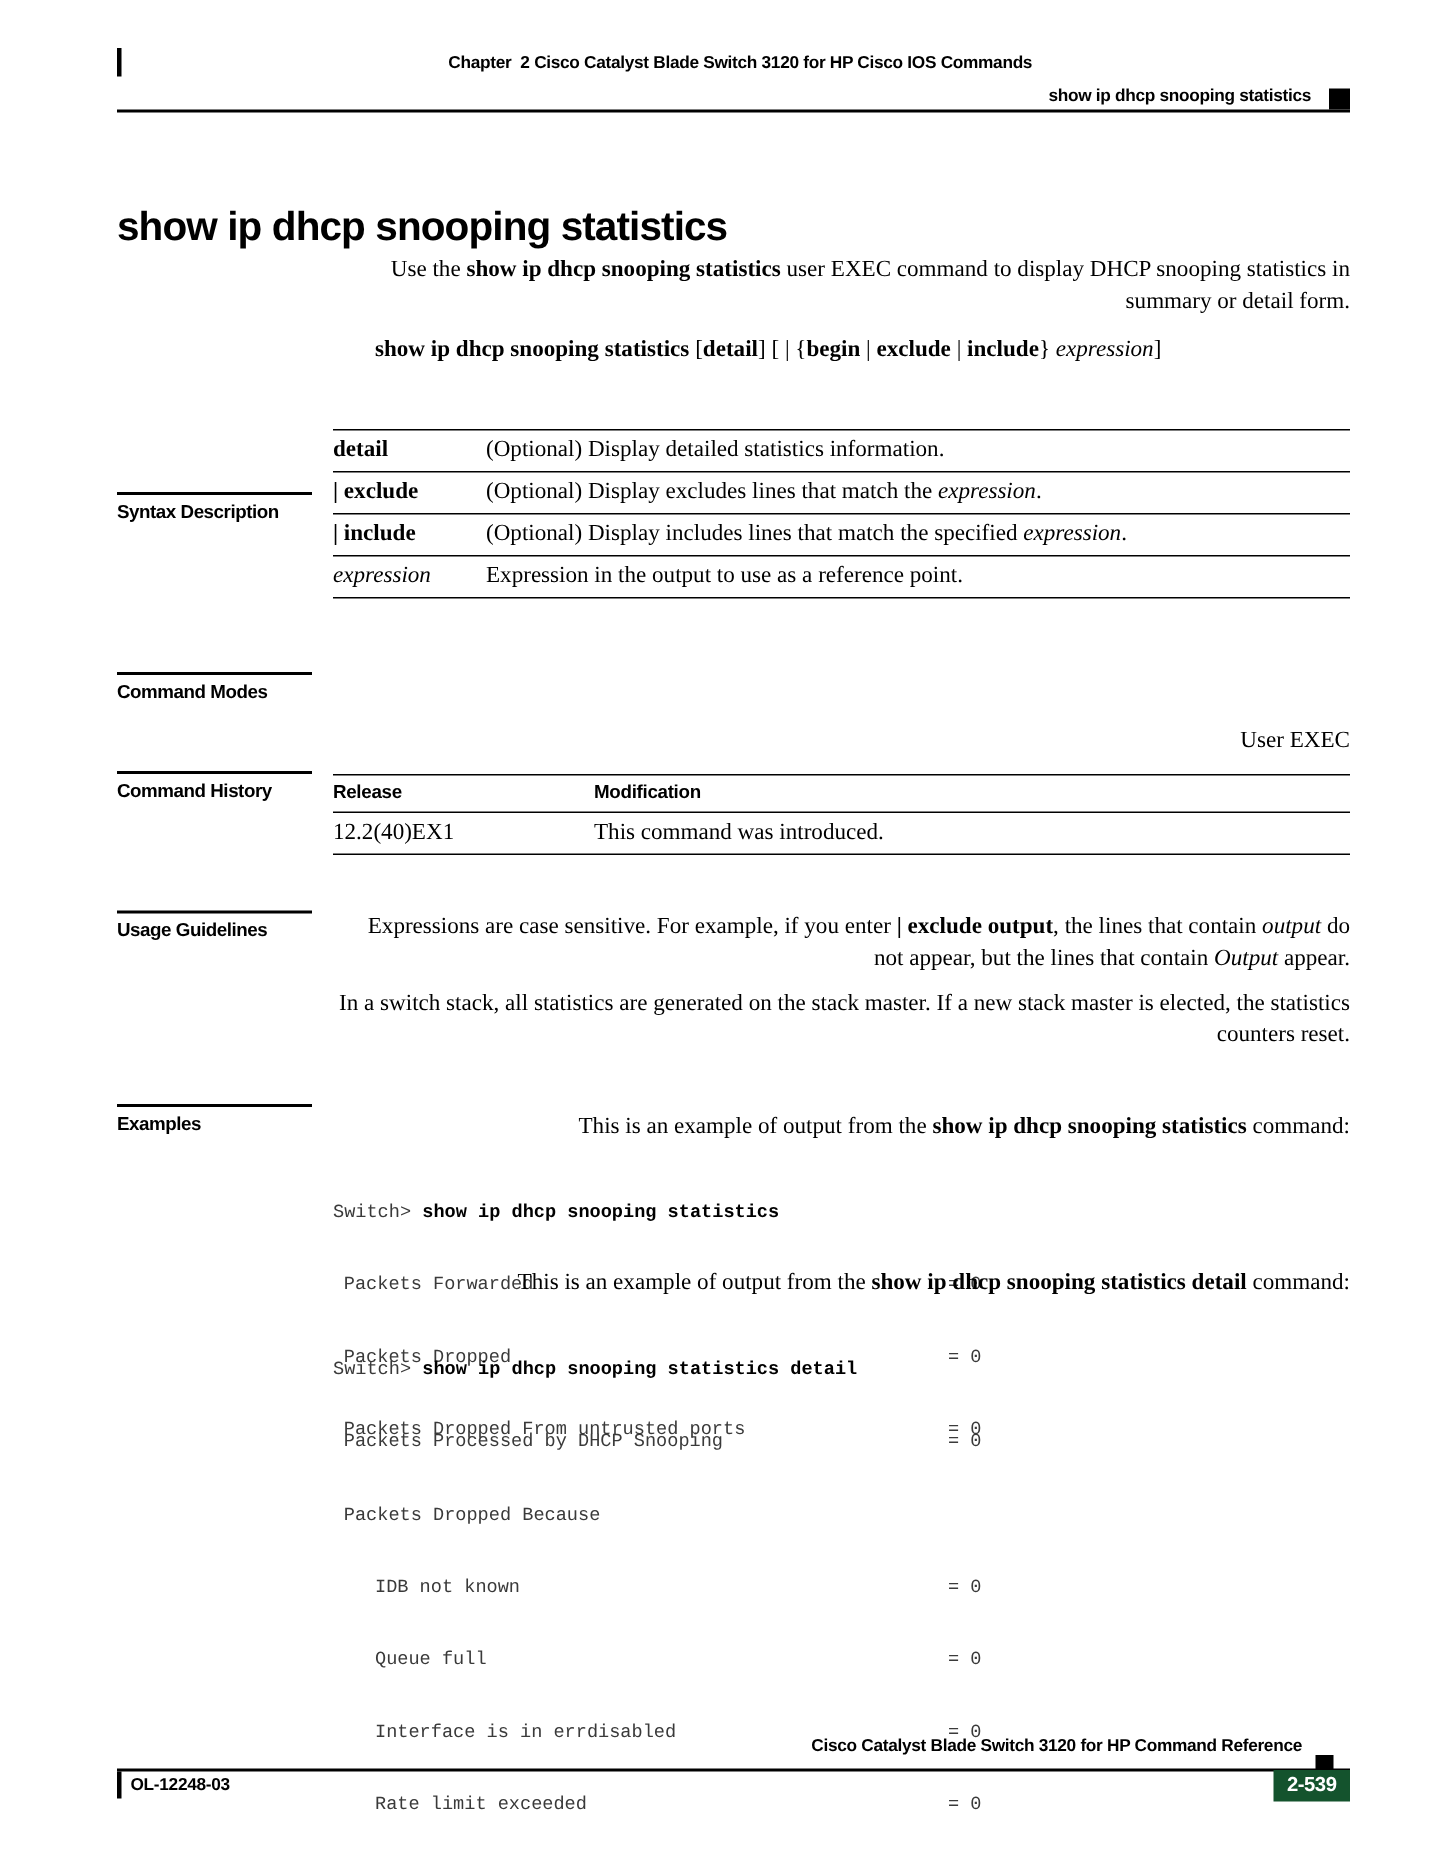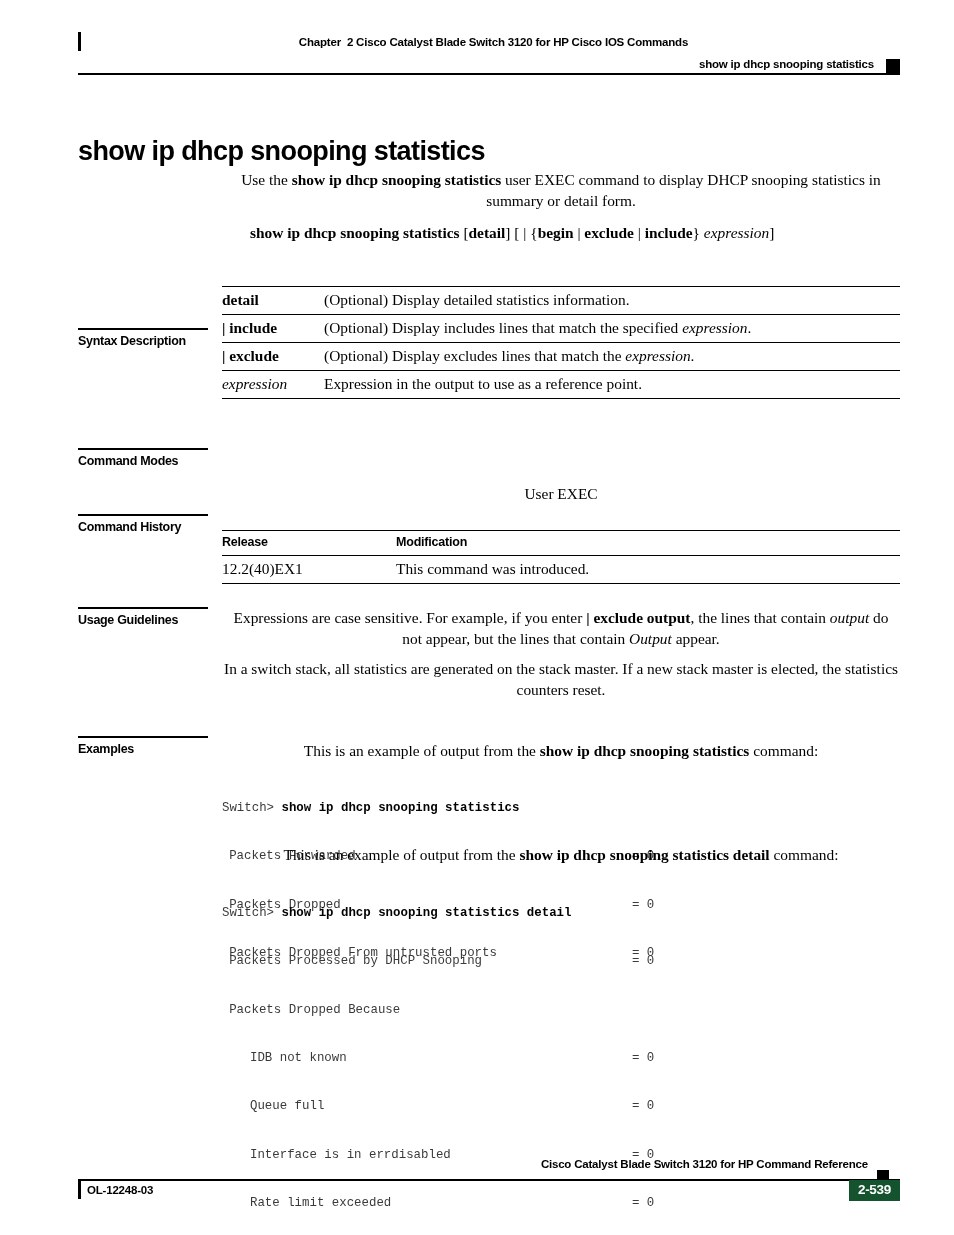--- a/index.html
+++ b/index.html
@@ -110,21 +110,21 @@
   }
   .sec-label.ruled {
     border-top: 2px solid #000;
     width: 130px;
   }
 
   .para {
     position: absolute;
     font-size: 15.4px;
     line-height: 20.5px;
-    text-align: center;
+    text-align: right;
   }
   .para b { font-weight: bold; }
   .para i { font-style: italic; }
 
   .syntax-line {
     position: absolute;
     left: 250px;
     top: 224px;
     font-size: 15.4px;
     font-weight: bold;
@@ -290,40 +290,40 @@
 
   <div class="sec-label ruled label-col" style="position:absolute; top:284px;margin-top:44px;">Syntax Description</div>
 
   <table class="doc" id="syntax-table" style="left:222px; top:286px;">
     <tbody>
       <tr>
         <td class="term"><b>detail</b></td>
         <td class="desc"><span>(Optional) Display detailed statistics information.</span><i></i><span></span></td>
       </tr>
       <tr>
+        <td class="term"><b>| exclude</b></td>
+        <td class="desc"><span>(Optional) Display excludes lines that match the </span><i>expression</i><span>.</span></td>
+      </tr>
+      <tr>
         <td class="term"><b>| include</b></td>
         <td class="desc"><span>(Optional) Display includes lines that match the specified </span><i>expression</i><span>.</span></td>
       </tr>
       <tr>
-        <td class="term"><b>| exclude</b></td>
-        <td class="desc"><span>(Optional) Display excludes lines that match the </span><i>expression</i><span>.</span></td>
-      </tr>
-      <tr>
         <td class="term"><i>expression</i></td>
         <td class="desc"><span>Expression in the output to use as a reference point.</span><i></i><span></span></td>
       </tr>
     </tbody>
   </table>
 
   <div class="sec-label ruled label-col" style="position:absolute; top:448px;">Command Modes</div>
   <div class="para" style="left:222px; top:452px; width:678px;margin-top:32px;">User EXEC</div>
 
   <div class="sec-label ruled label-col" style="position:absolute; top:514px;">Command History</div>
 
-  <table class="doc" id="history-table" style="left:222px; top:530px;">
+  <table class="doc" id="history-table" style="left:222px; top:516px;">
     <thead>
       <tr>
         <th class="rel">Release</th>
         <th>Modification</th>
       </tr>
     </thead>
     <tbody>
       <tr>
         <td class="rel">12.2(40)EX1</td>
         <td>This command was introduced.</td>

